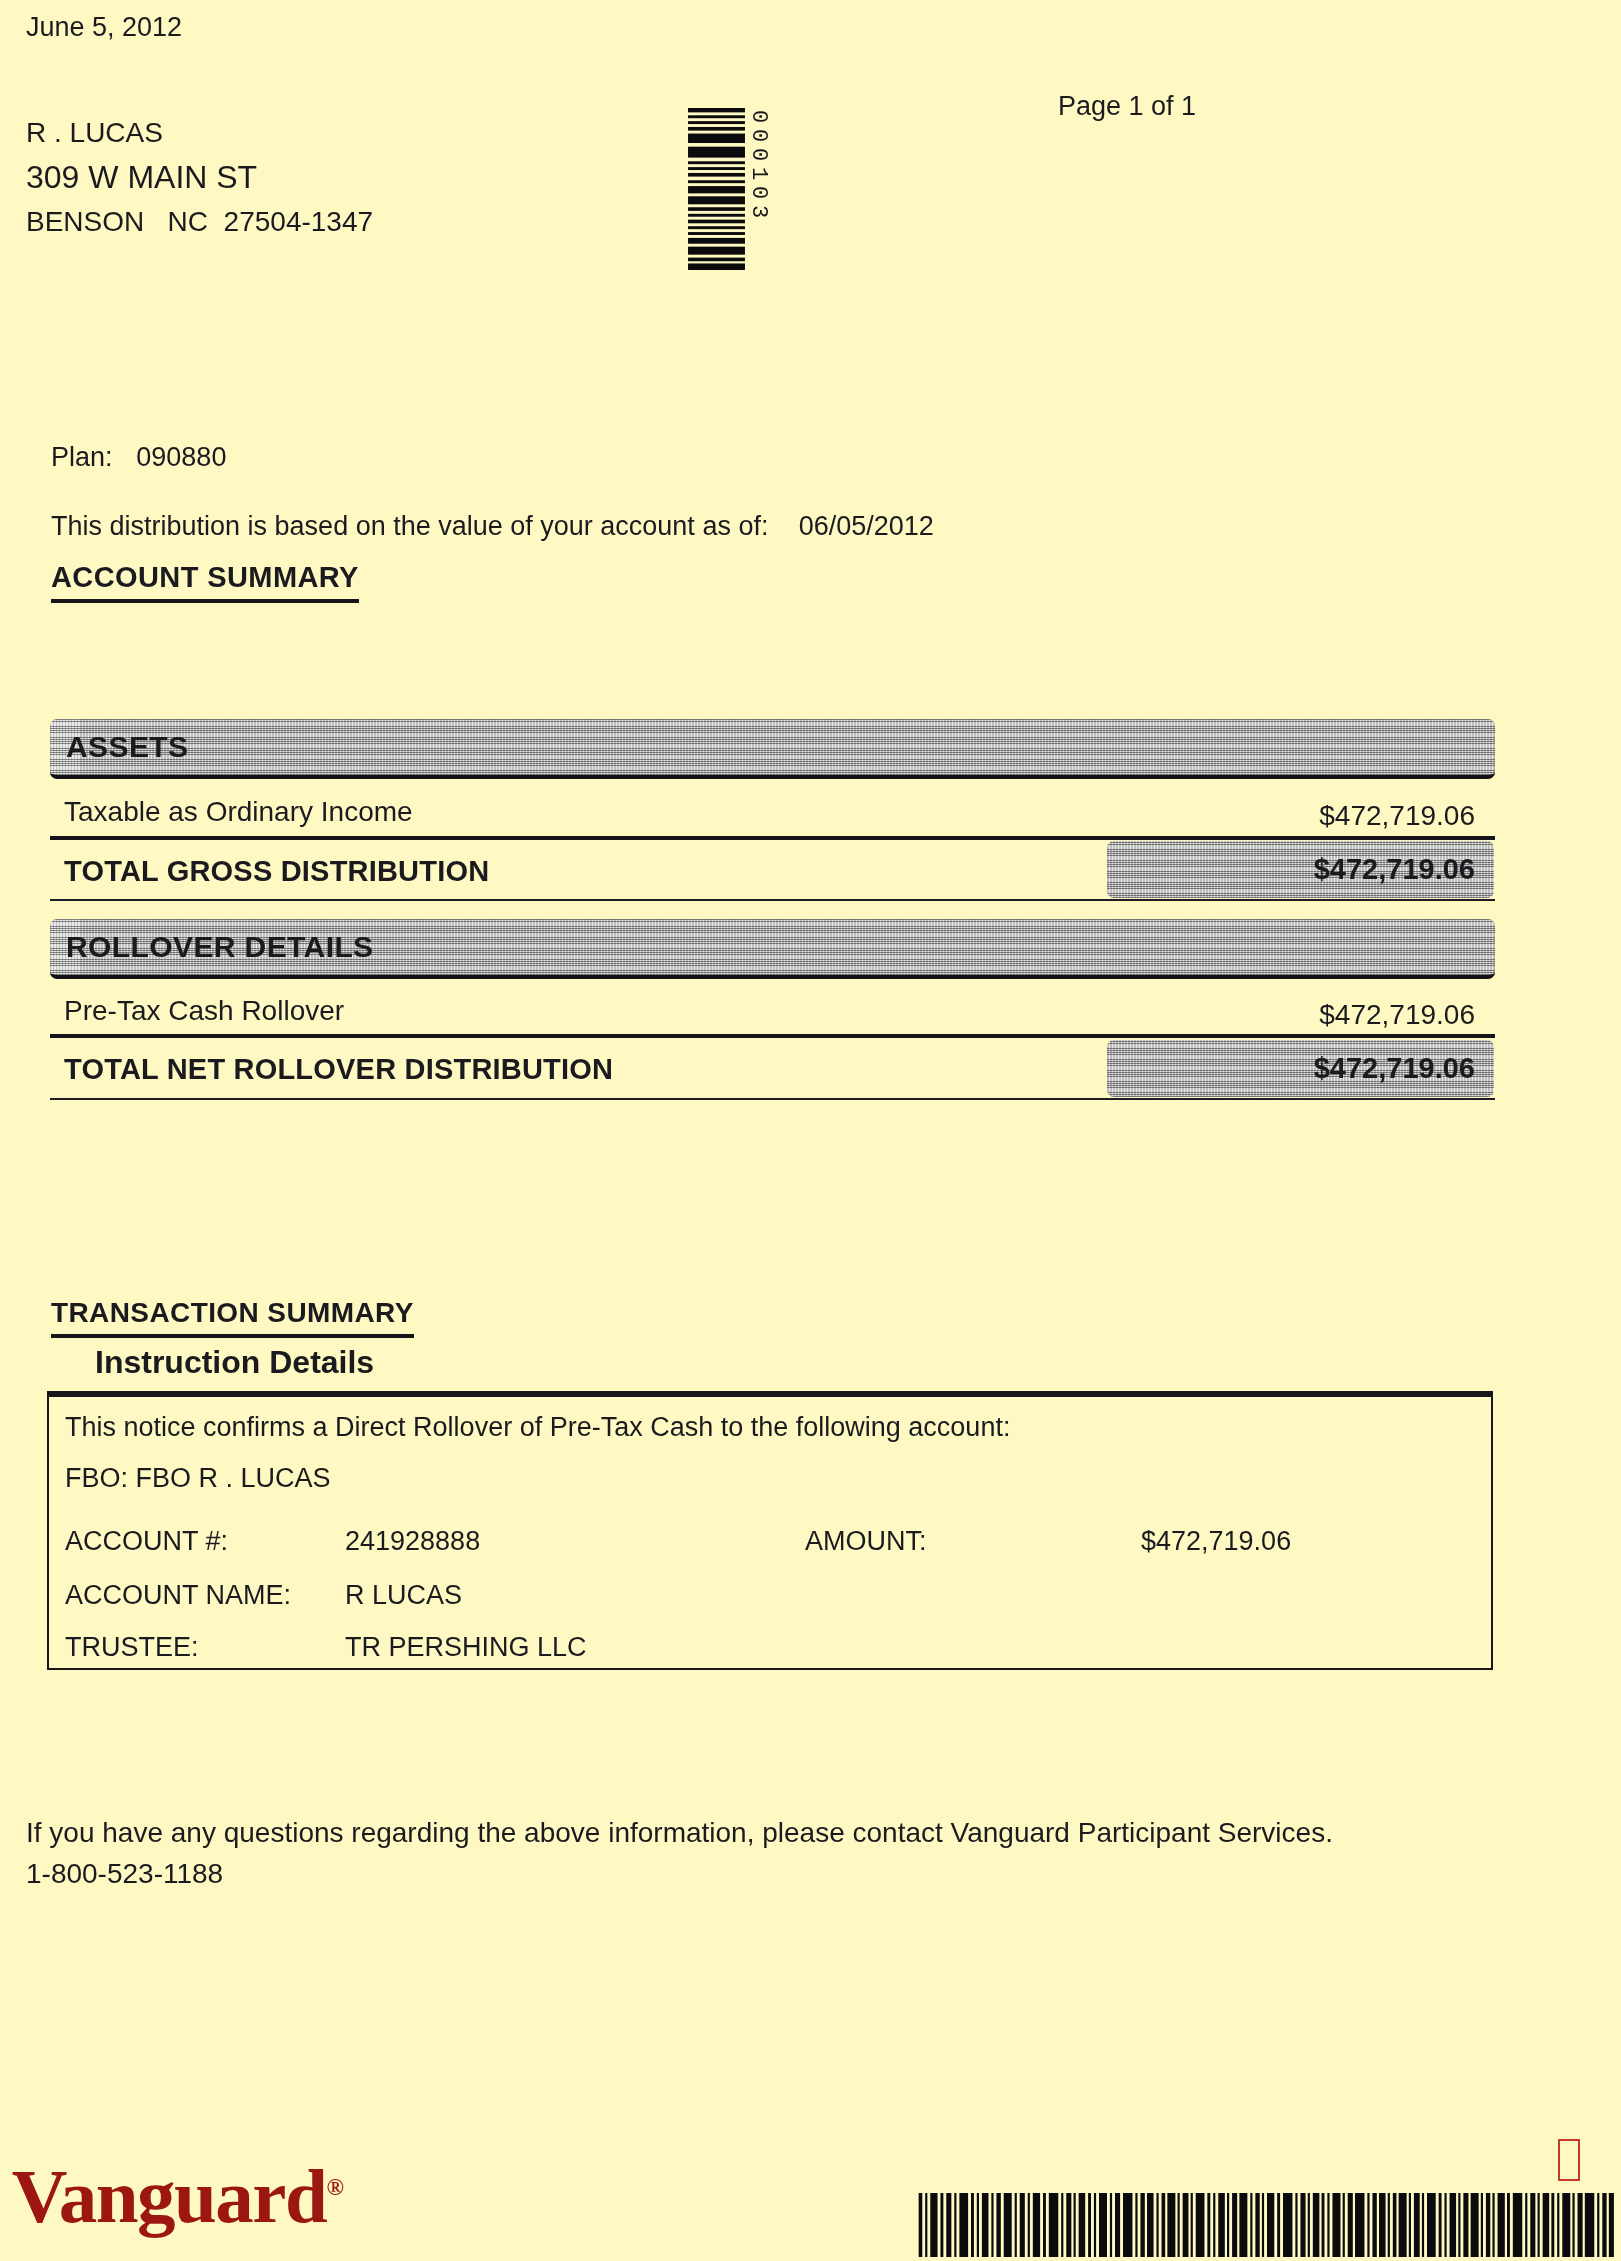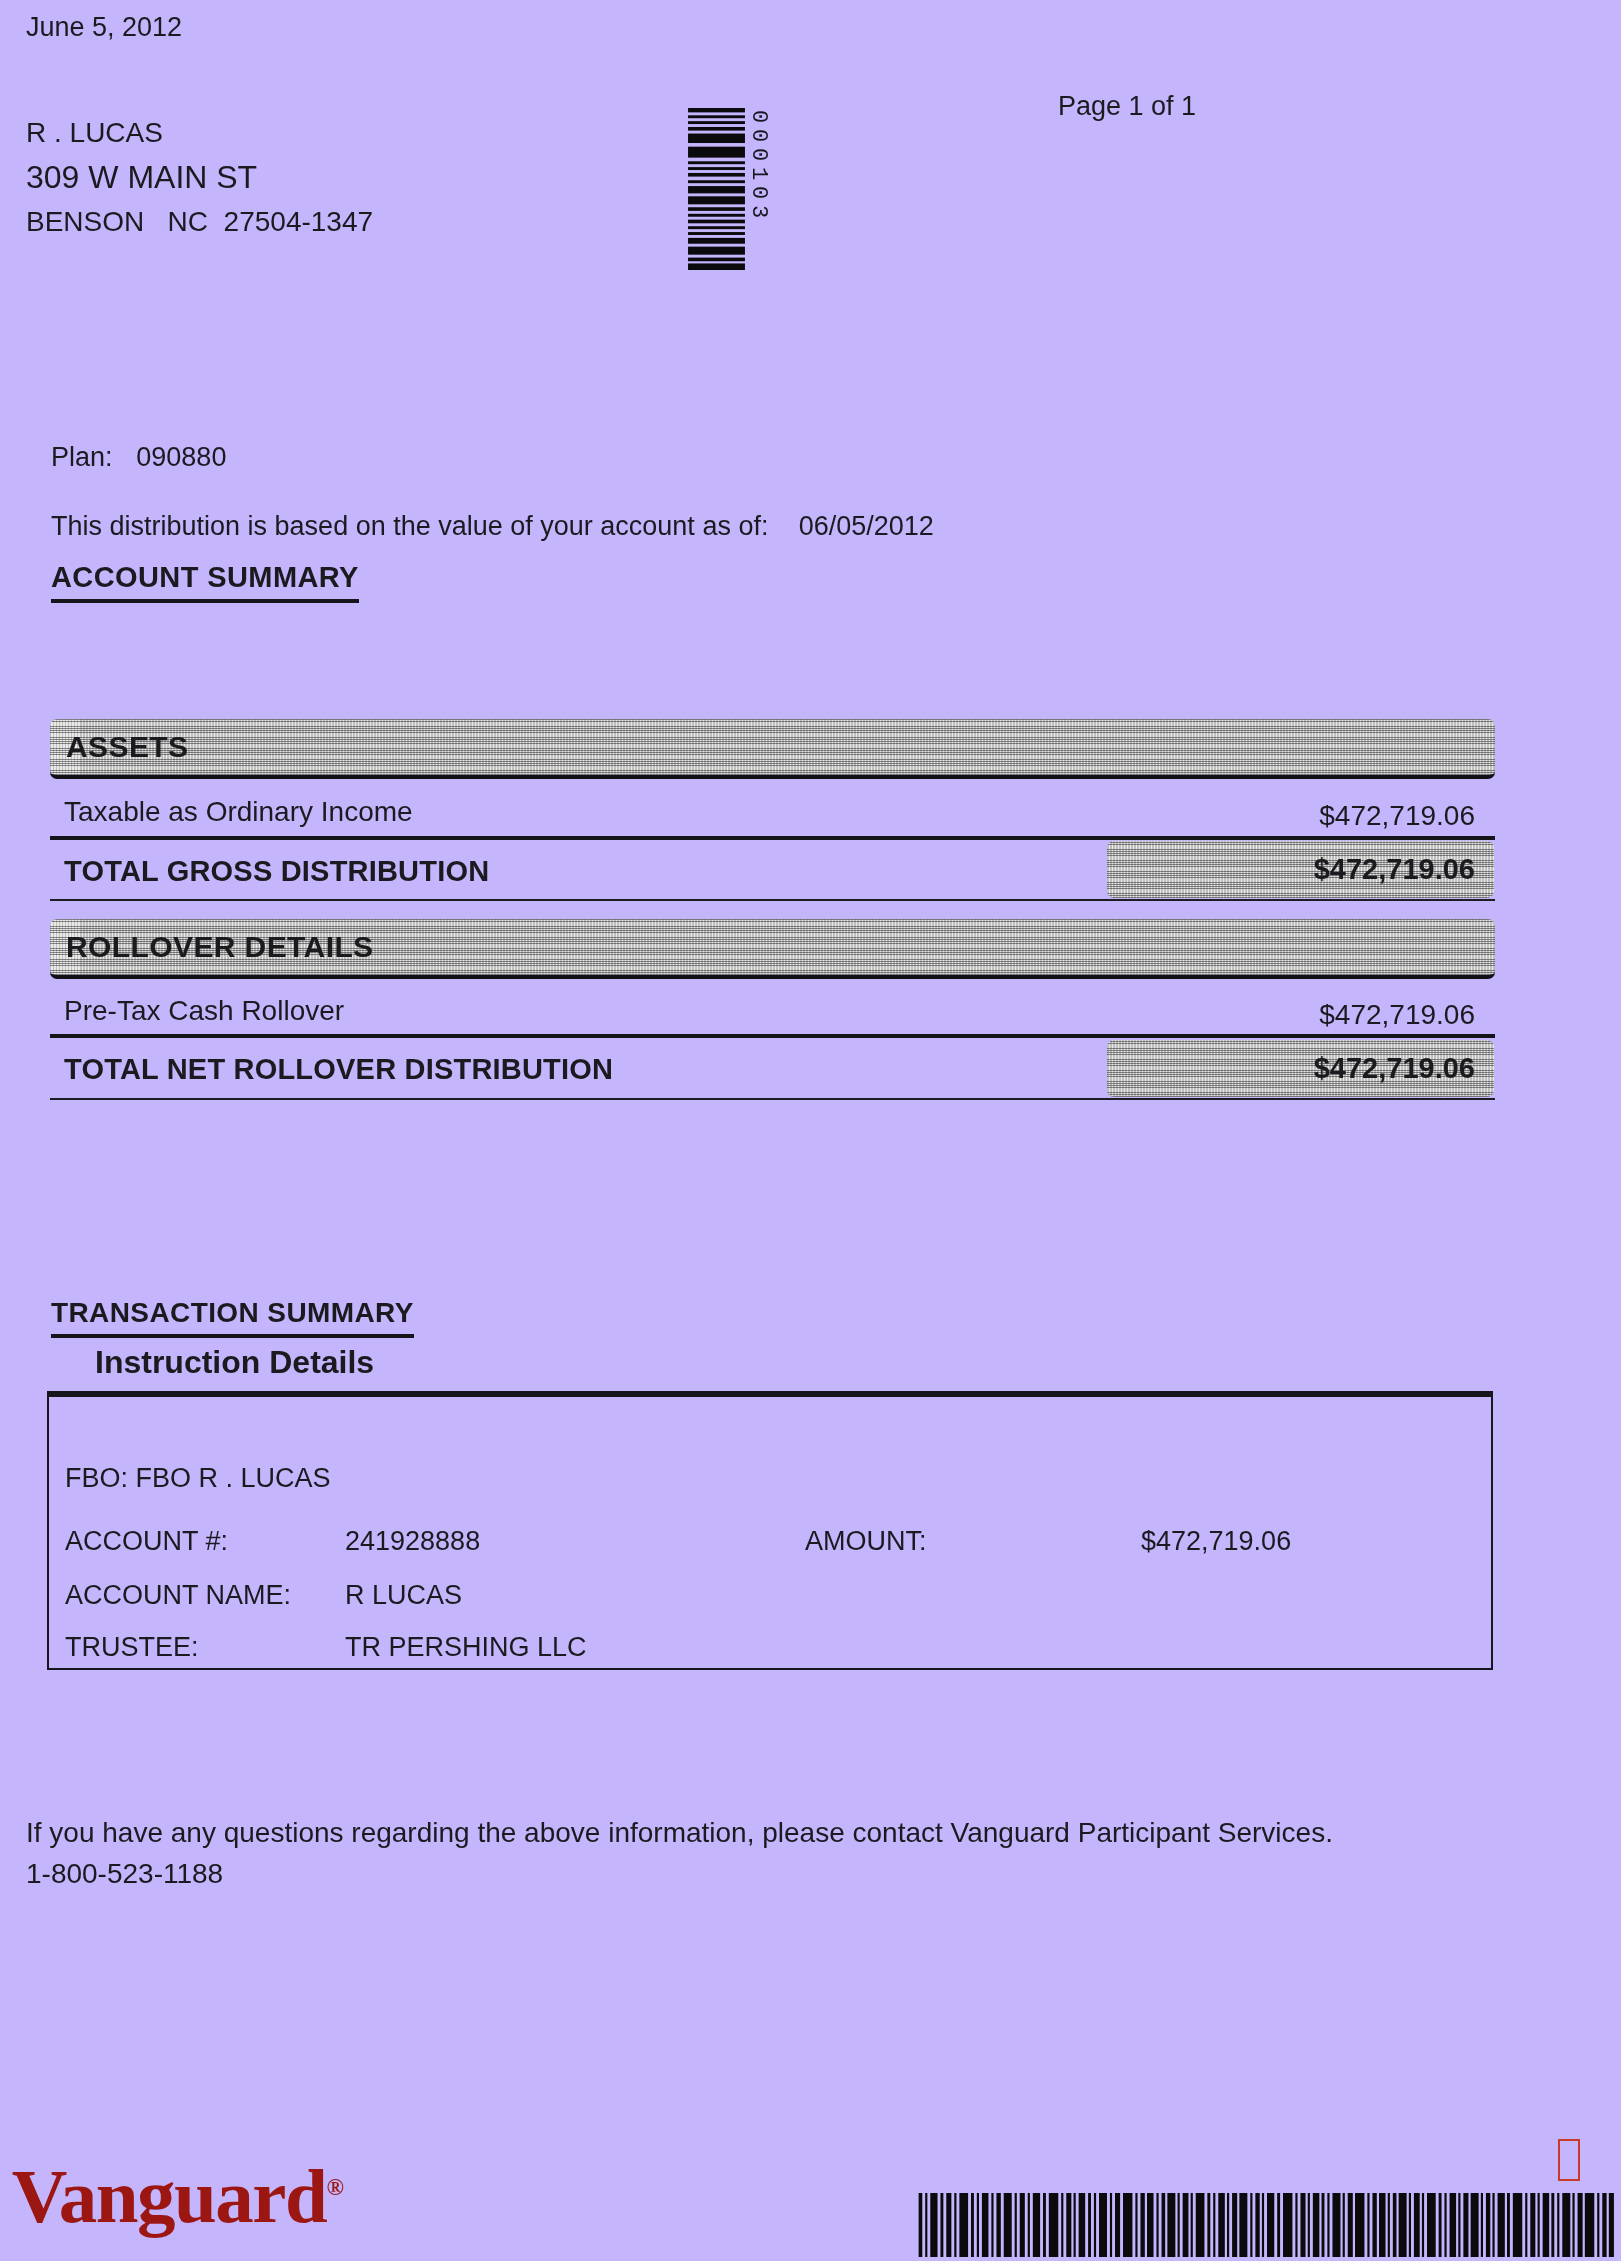--- a/index.html
+++ b/index.html
@@ -1,19 +1,19 @@
 <!DOCTYPE html>
 <html style="font-size:11.7px"><head>
 <meta charset="utf-8">
 <style>
   html,body{margin:0;padding:0;background:#555;}
   .page{
     position:relative;
     width:1621px;height:2261px;
-    background:#c4b5fd;
+    background:#fef9c3;
     font-family:"Liberation Sans", sans-serif;
     color:#1b1b1f;
     overflow:hidden;
   }
   .abs{position:absolute;}
   .txt{font-size:27px;line-height:1.15;}
   .pre{white-space:pre;}
   .bold{font-weight:bold;}
   .heading{
     font-size:29px;font-weight:bold;letter-spacing:0.4px;
@@ -146,20 +146,21 @@
   <div class="abs halftone value-cell" style="top:1040px;">
     <span>$472,719.06</span>
   </div>
 
   <div class="abs rule-thin" style="top:1098px;"></div>
 
   <div class="abs heading" style="left:51px;top:1297px;font-size:28px;">TRANSACTION SUMMARY</div>
   <div class="abs bold" style="left:95px;top:1344px;font-size:32px;">Instruction Details</div>
 
   <div class="abs instruction-box">
+    <div class="abs txt" style="left:16px;top:14.6px;">This notice confirms a Direct Rollover of Pre-Tax Cash to the following account:</div>
     <div class="abs txt pre" style="left:16px;top:66px;">FBO: FBO R . LUCAS</div>
 
     <div class="abs txt" style="left:16px;top:129px;">ACCOUNT #:</div>
     <div class="abs txt" style="left:296px;top:129px;">241928888</div>
     <div class="abs txt" style="left:756px;top:129px;">AMOUNT:</div>
     <div class="abs txt" style="left:1092px;top:129px;">$472,719.06</div>
 
     <div class="abs txt" style="left:16px;top:183px;">ACCOUNT NAME:</div>
     <div class="abs txt" style="left:296px;top:183px;">R LUCAS</div>
 

